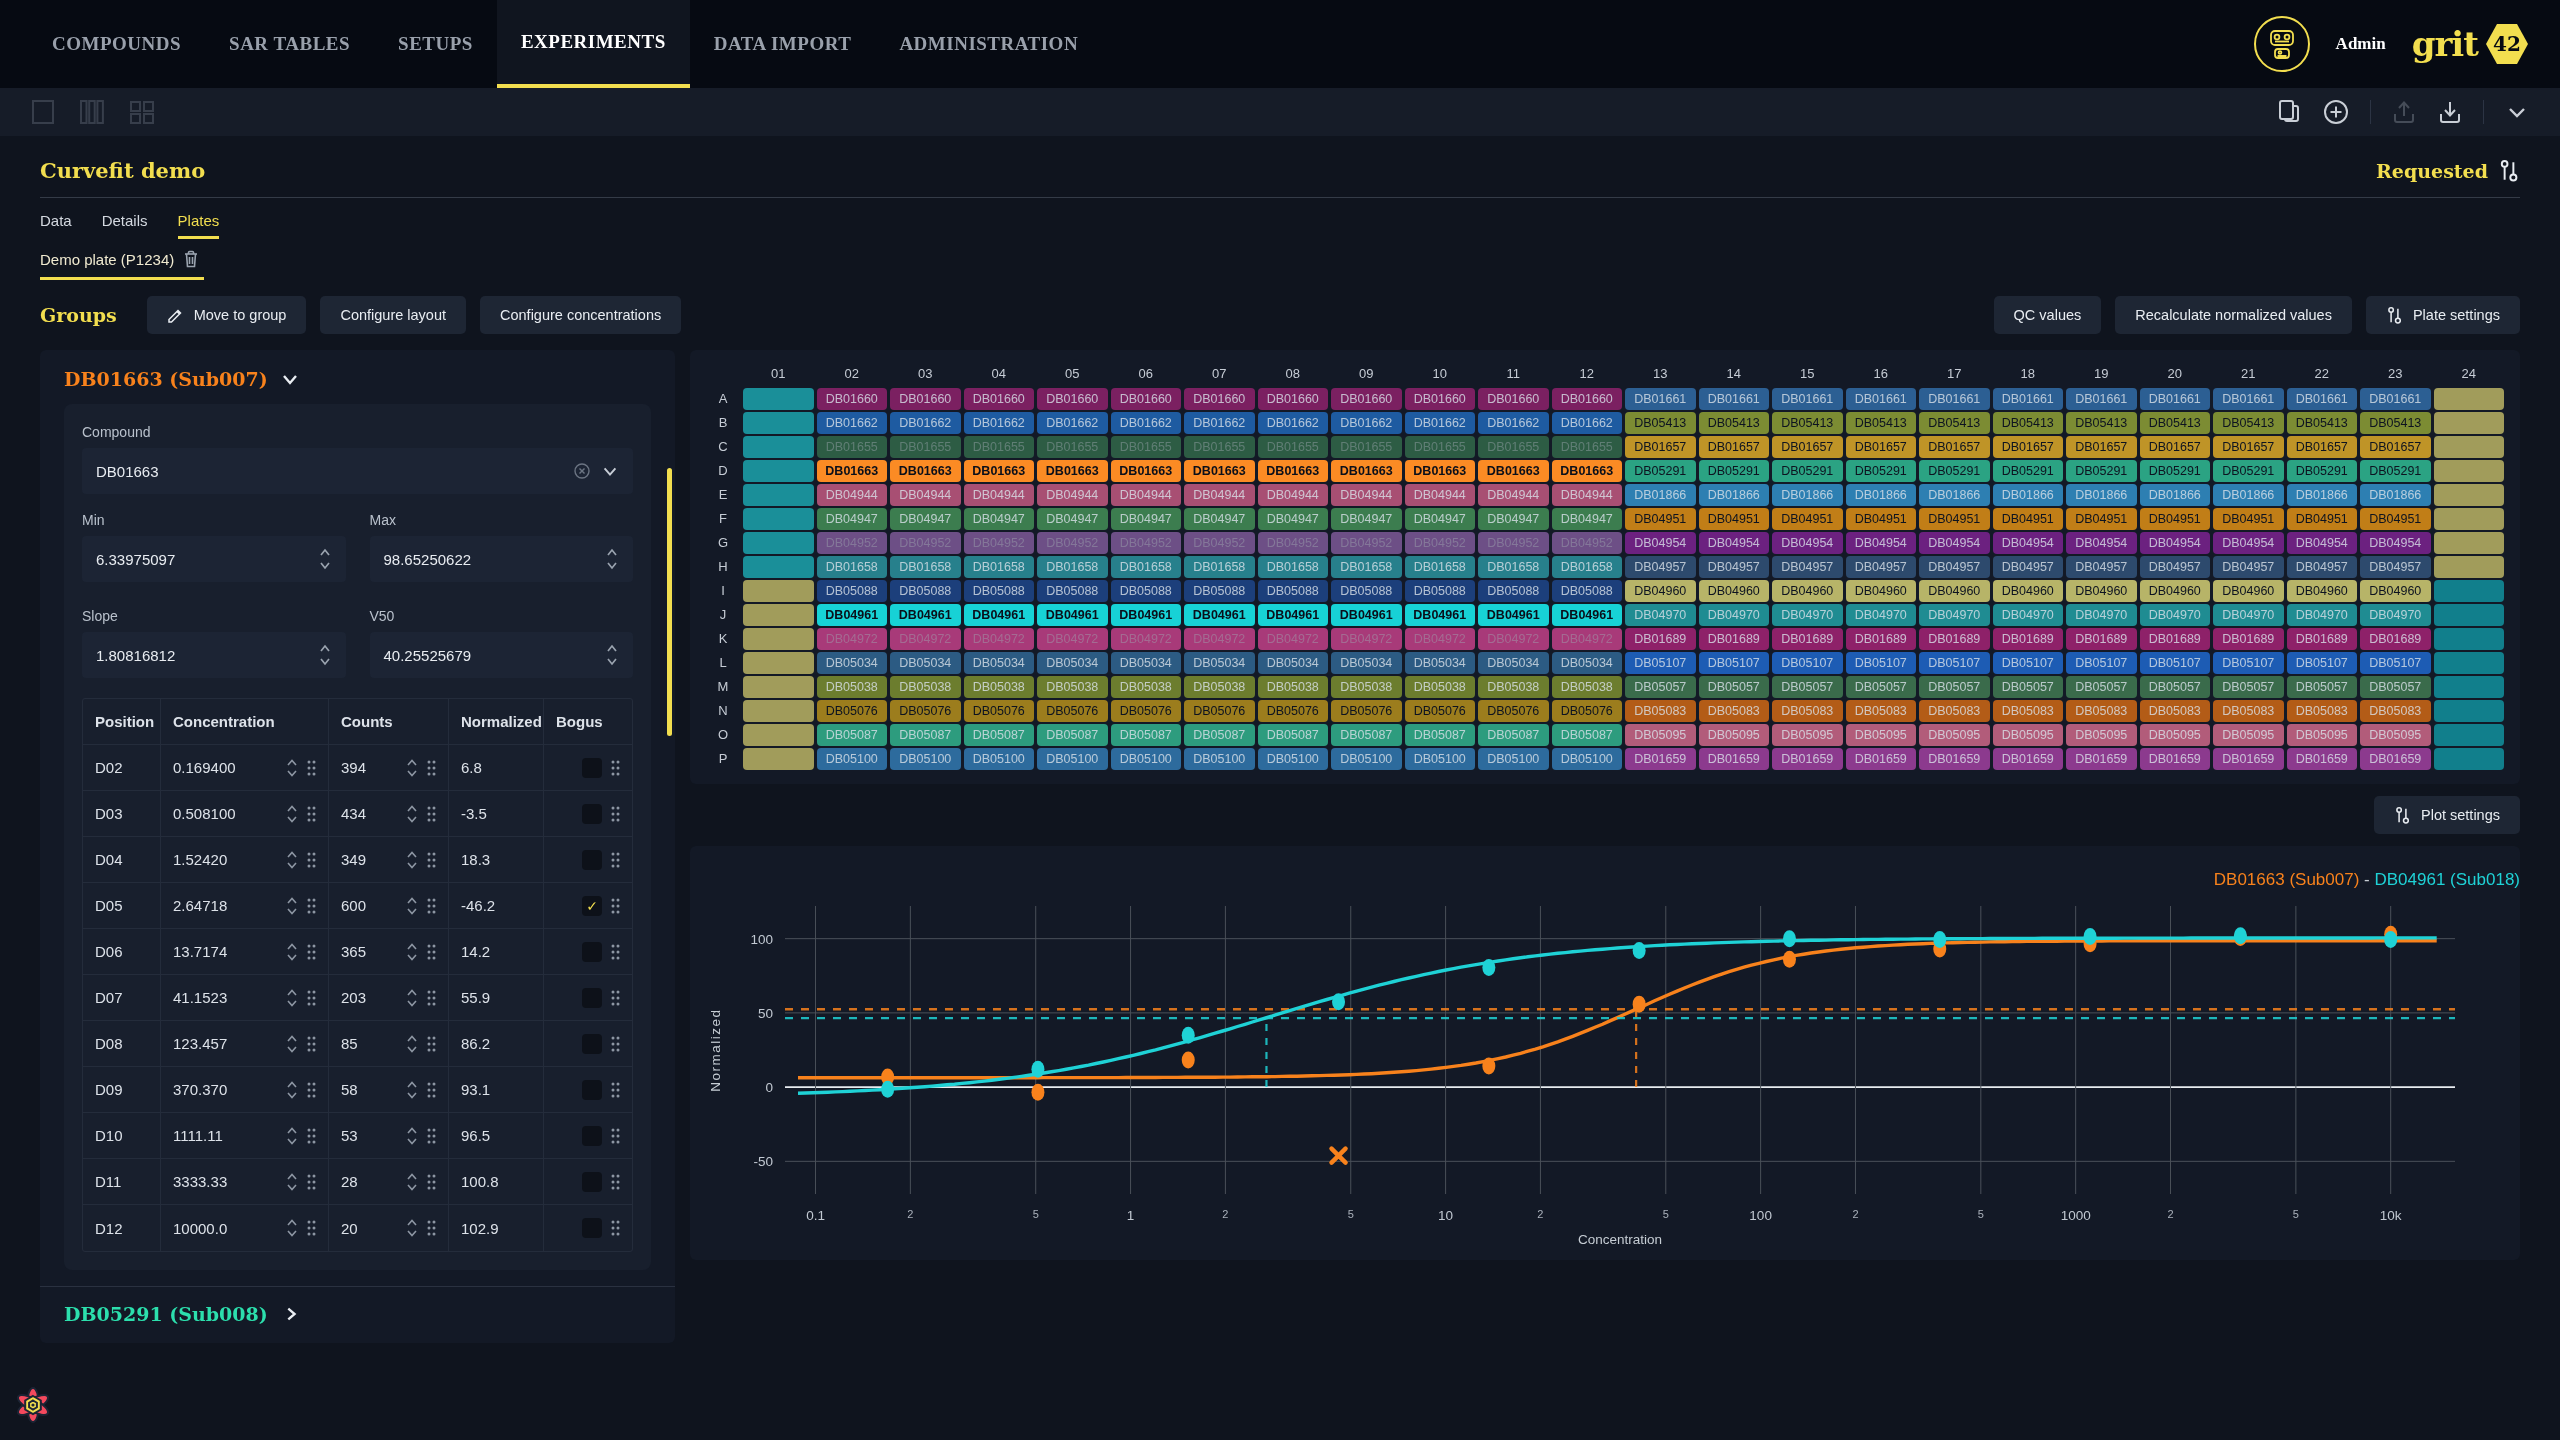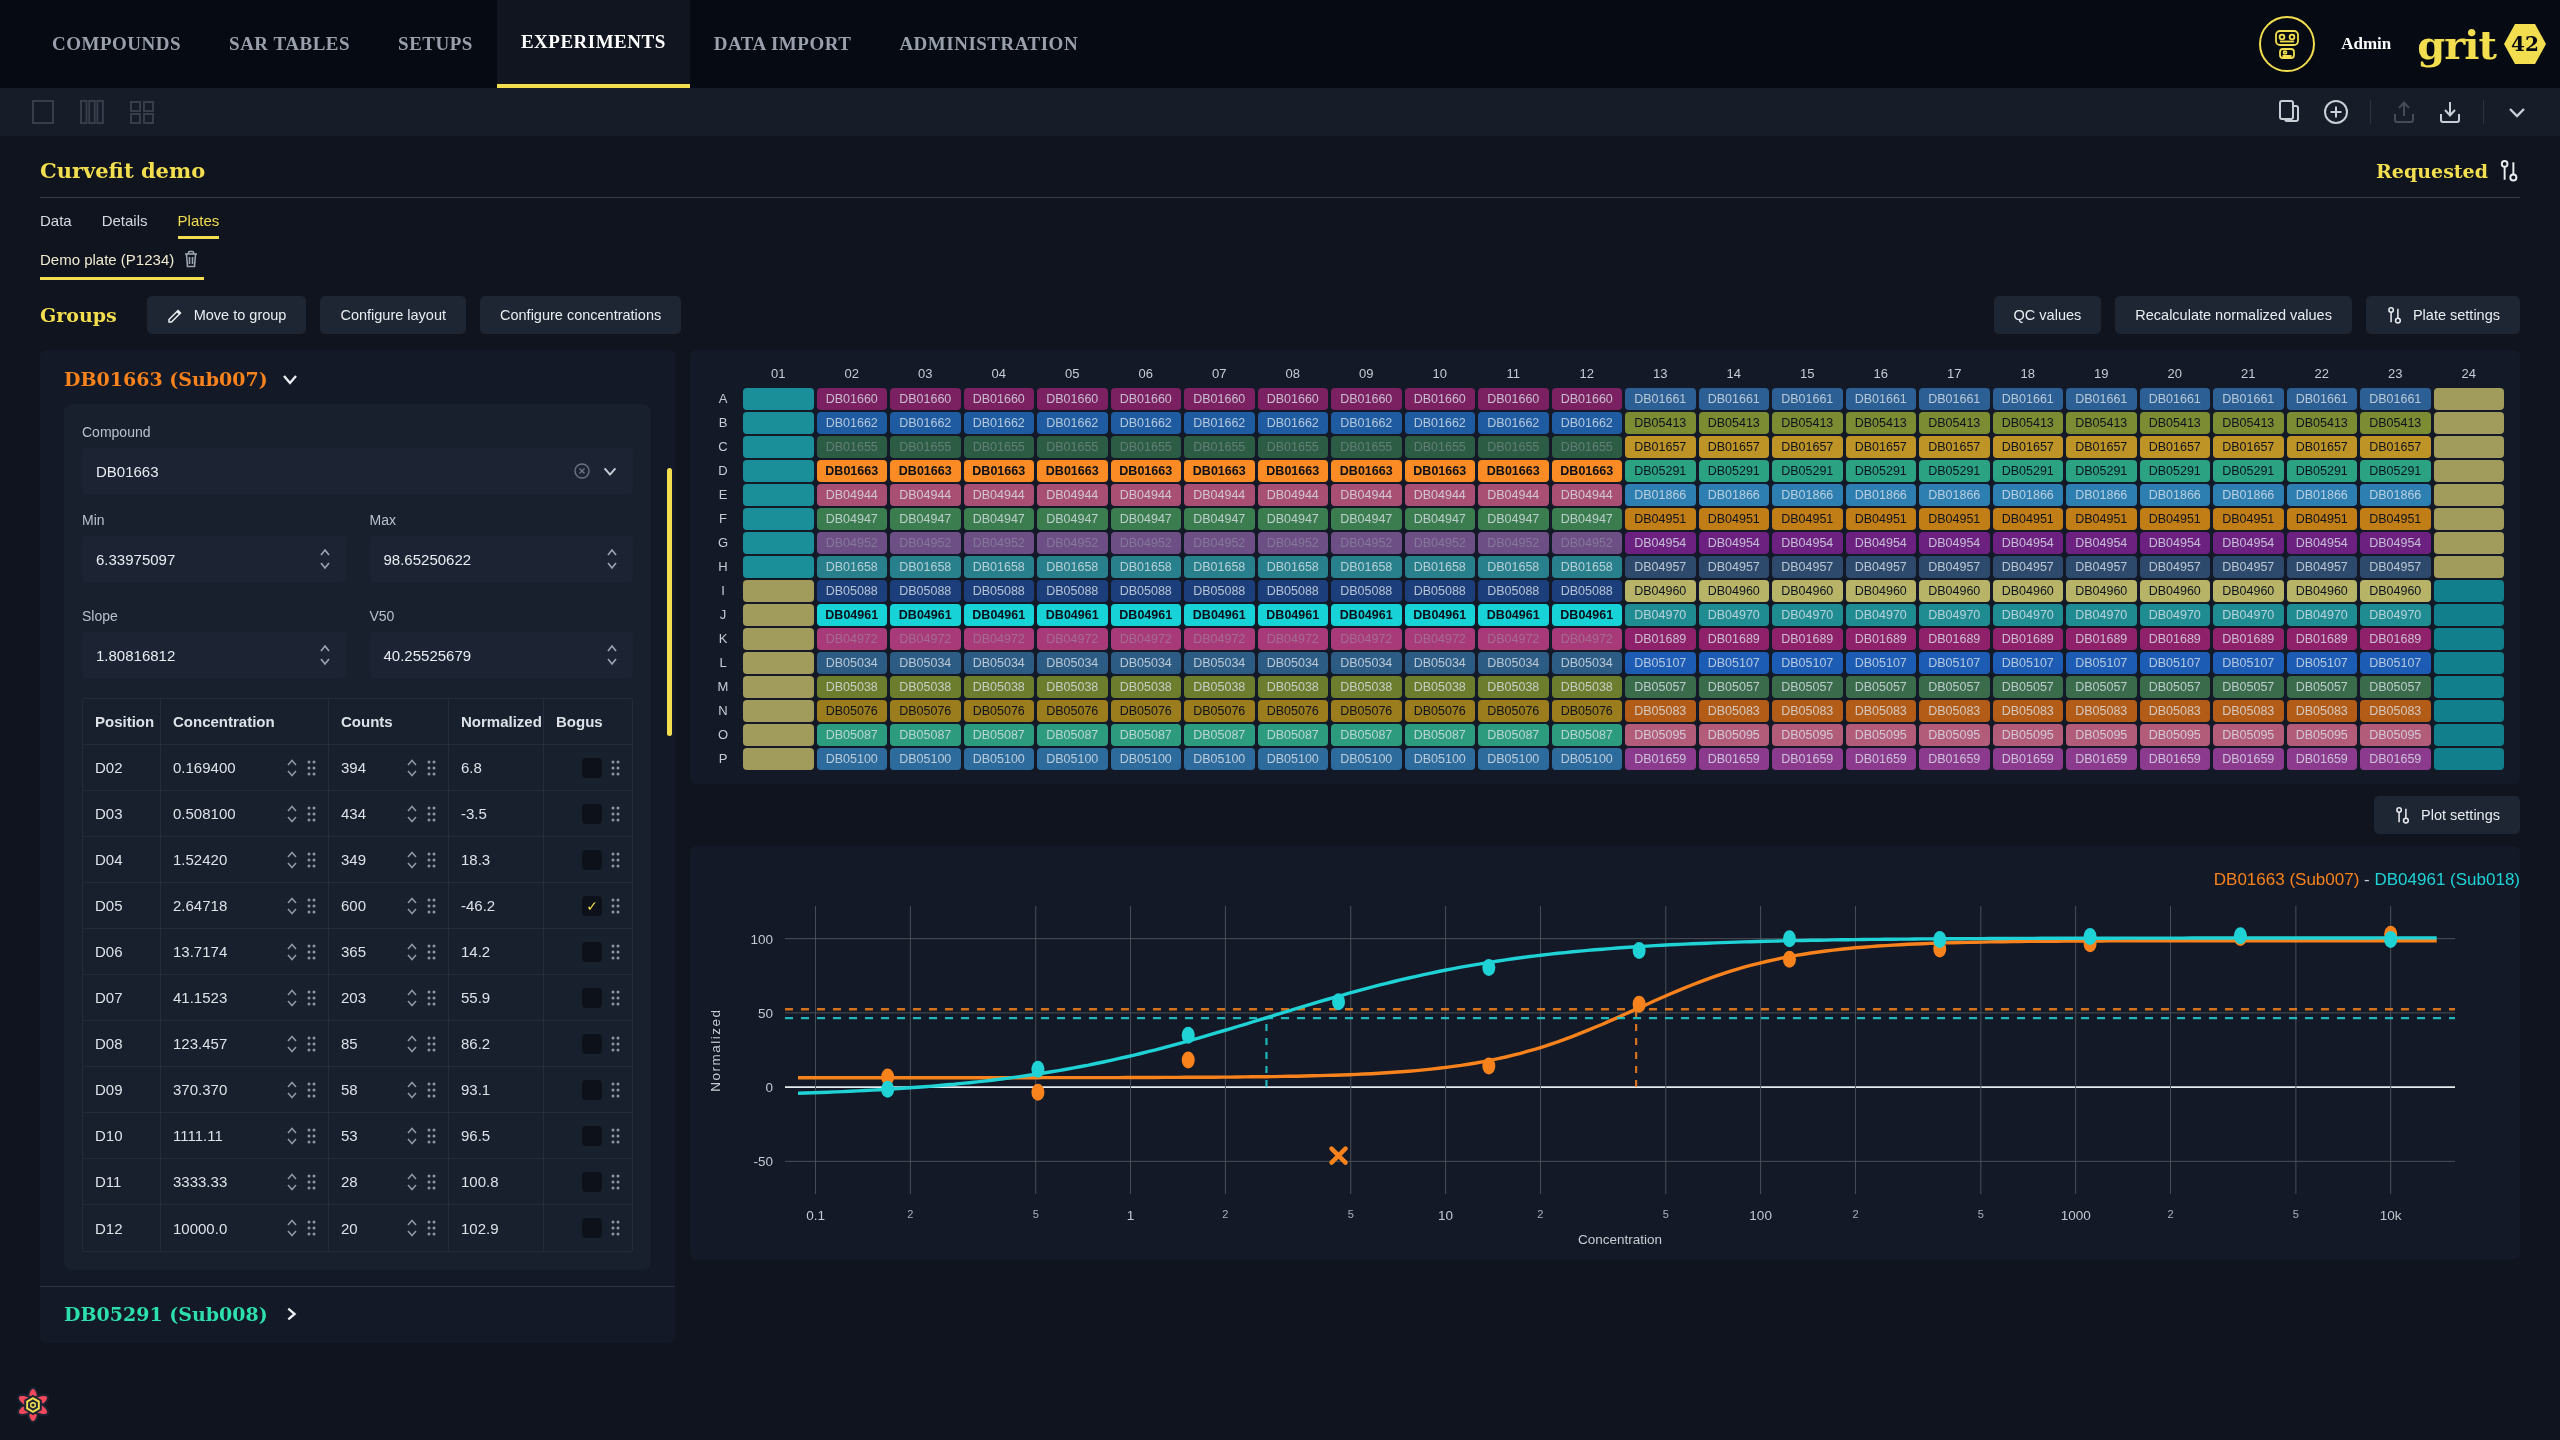--- a/index.html
+++ b/index.html
@@ -4,25 +4,25 @@
 <style>
   * { margin:0; padding:0; box-sizing:border-box; }
   html,body { width:2560px; height:1440px; background:#0f141e; font-family:"Liberation Sans", sans-serif; color:#dde2e9; overflow:hidden; }
 
   
   .nav { height:88px; background:#060a12; display:flex; align-items:stretch; }
   .nav-items { display:flex; align-items:stretch; padding-left:28px; }
   .nav-item { font-family:"Liberation Serif", serif; font-weight:bold; font-size:19px; letter-spacing:.5px;
               color:#99a0ab; display:flex; align-items:center; padding:0 24px; cursor:pointer; }
   .nav-item.active { color:#ffffff; background:#10151f; border-bottom:4px solid #f2de4f; }
-  .nav-right { margin-left:auto; display:flex; align-items:center; gap:26px; padding-right:12px; }
+  .nav-right { margin-left:auto; display:flex; align-items:center; gap:26px; padding-right:30px; }
   .avatar { width:56px; height:56px; border-radius:50%; border:2px solid #f2de4f; display:flex; align-items:center; justify-content:center; }
   .admin { font-family:"Liberation Serif", serif; font-weight:bold; font-size:17px; color:#fff; }
   .brand { display:flex; align-items:center; gap:6px; }
-  .brand-text { font-family:"DejaVu Serif", serif; font-weight:bold; font-size:40px; color:#f2de4f; letter-spacing:-1px; }
+  .brand-text { font-family:"DejaVu Serif", serif; font-weight:bold; font-size:34px; color:#f2de4f; letter-spacing:-1px; }
   .brand-hex { position:relative; width:46px; height:46px; }
   .brand-hex span { position:absolute; inset:0; display:flex; align-items:center; justify-content:center;
                     font-family:"DejaVu Serif", serif; font-weight:bold; font-size:20px; color:#060a12; }
 
   
   .toolbar { height:48px; background:#161c28; display:flex; align-items:center; padding:0 30px; }
   .tb-left { display:flex; gap:22px; }
   .tb-right { margin-left:auto; display:flex; align-items:center; gap:20px; }
   .tb-icon { opacity:.9; cursor:pointer; display:flex; align-items:center; }
   .tb-icon.dim { opacity:.32; }

